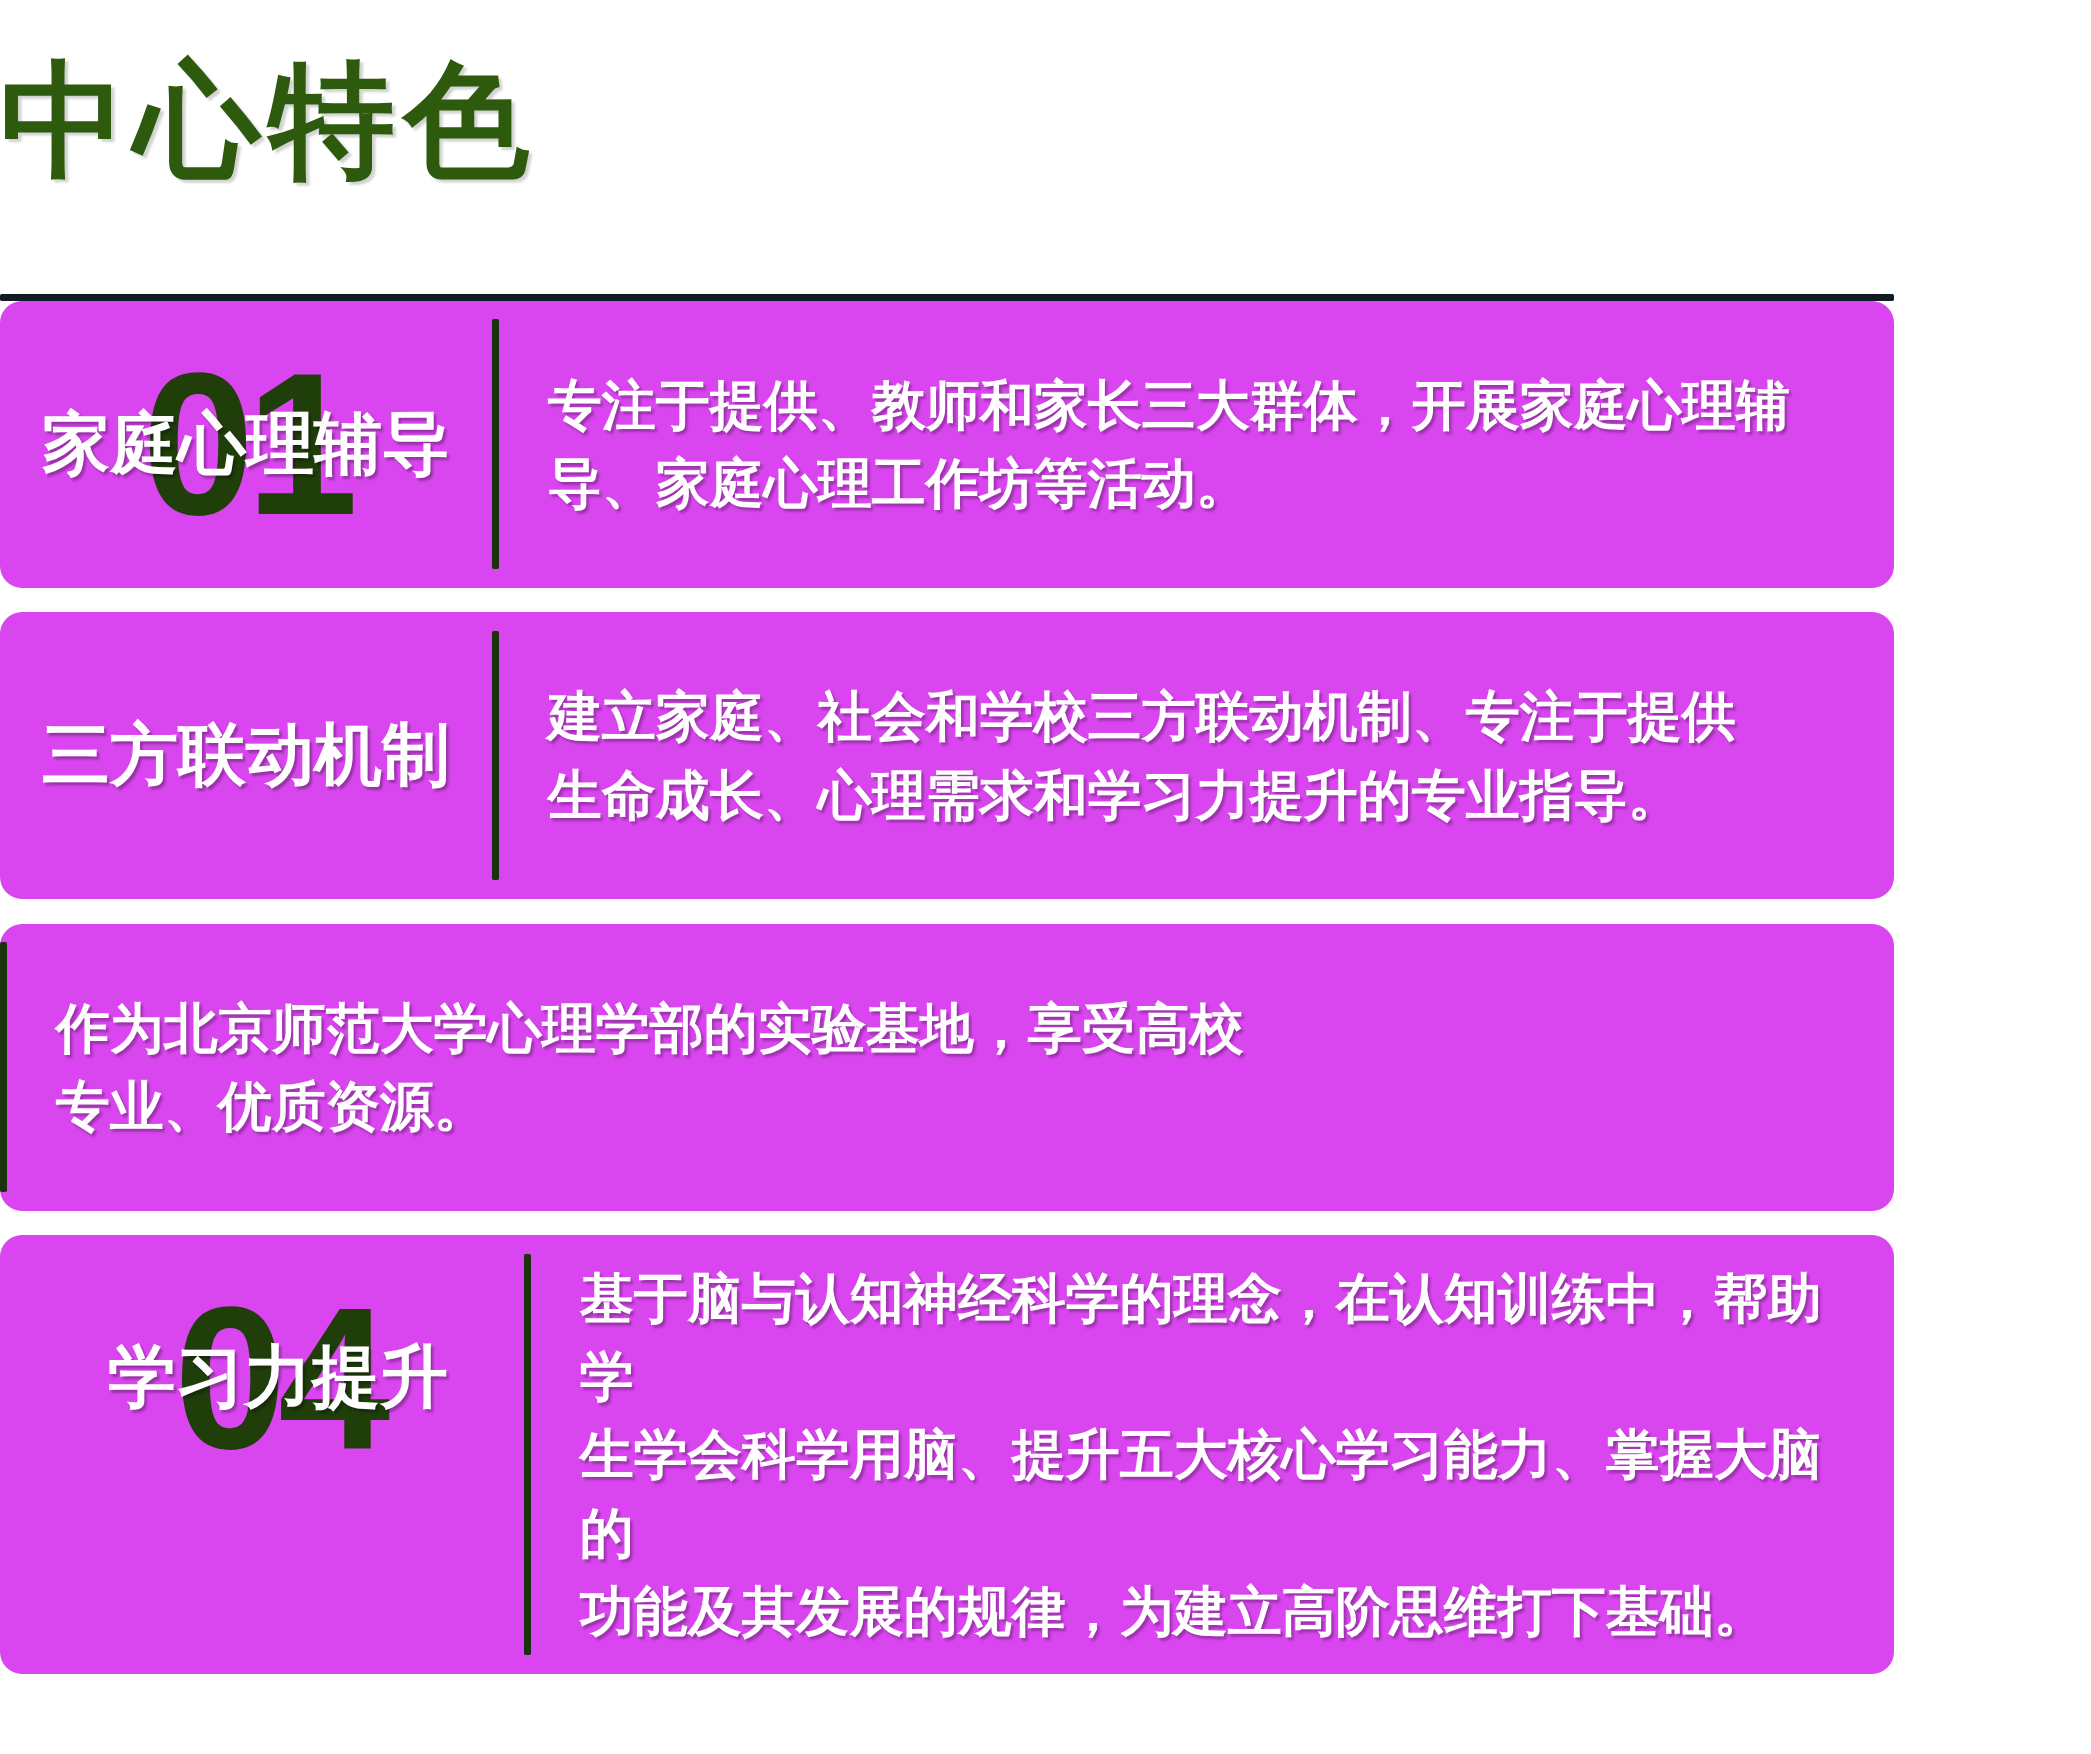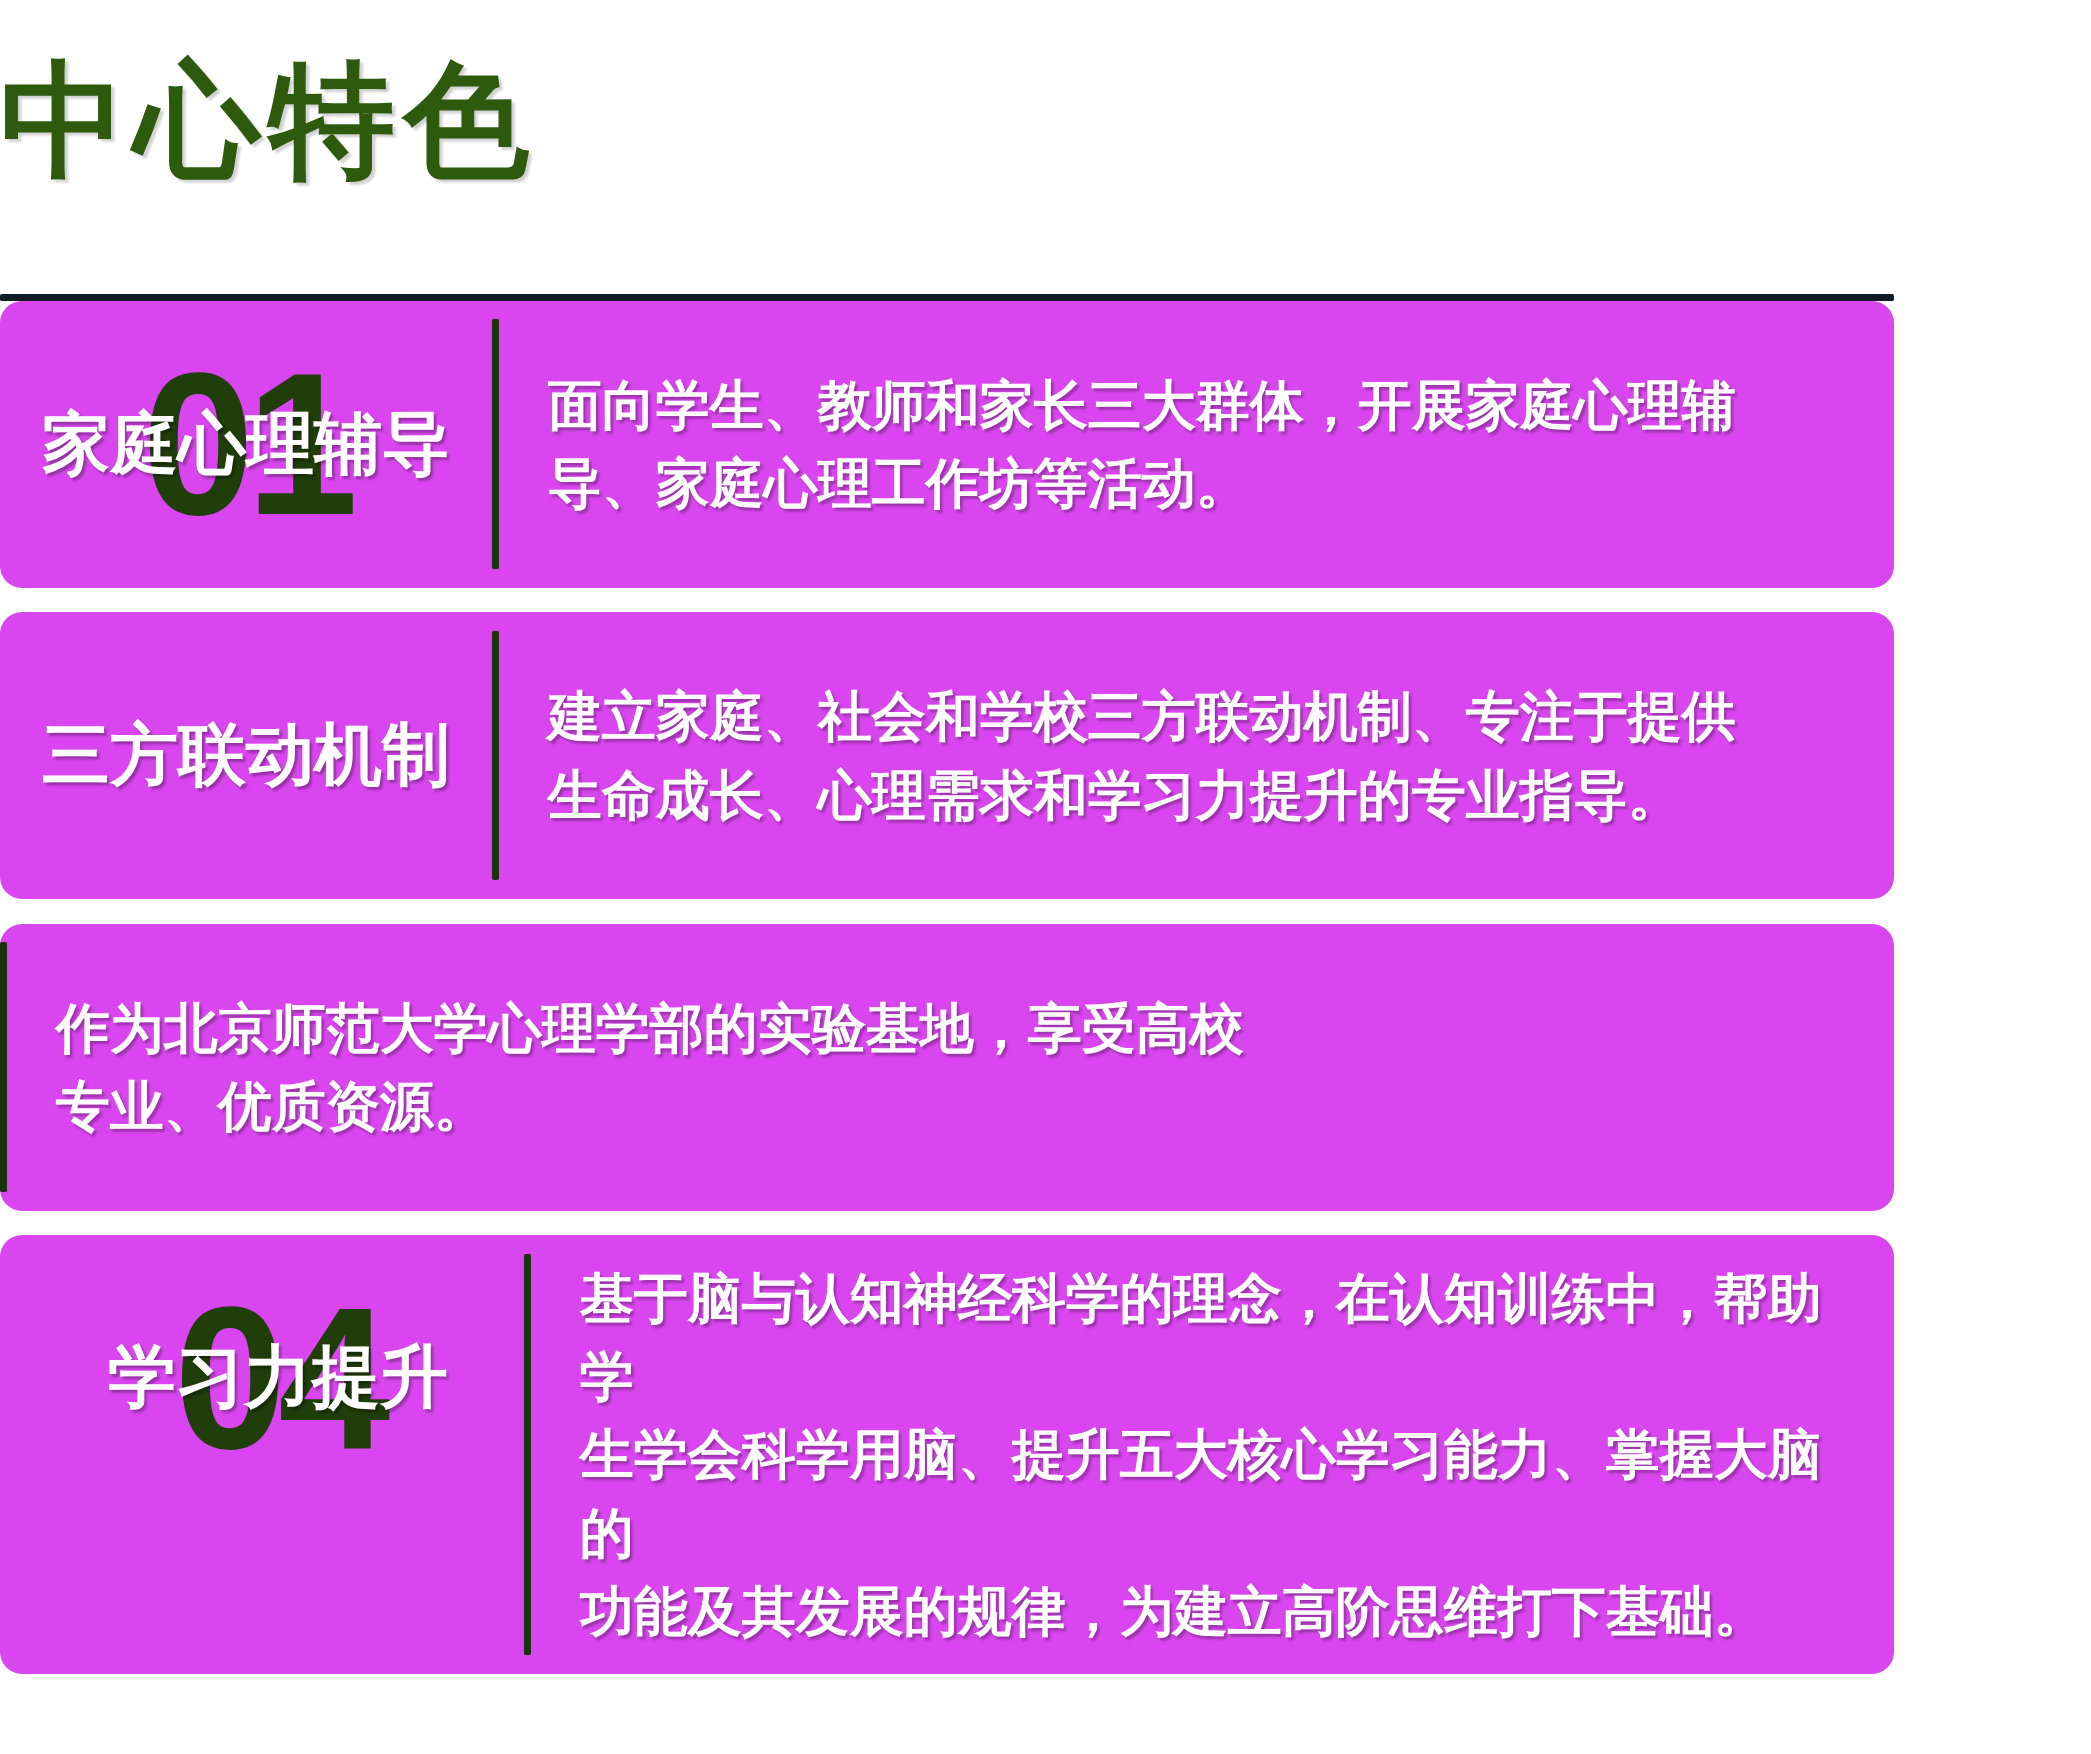--- a/index.html
+++ b/index.html
@@ -84,21 +84,21 @@
 
   <div class="card">
     <div class="card-left">
       <div class="badge">
         <span class="badge-num">01</span>
         <span class="badge-title">家庭心理辅导</span>
       </div>
     </div>
     <div class="card-divider"></div>
     <div class="card-right">
-      <div class="card-desc">面向学生、教师和家长三大群体，开展家庭心理辅
+      <div class="card-desc">专注于提供、教师和家长三大群体，开展家庭心理辅
 导、家庭心理工作坊等活动。</div>
     </div>
   </div>
 
   <div class="card">
     <div class="card-left">
       <div class="badge">
         <span class="badge-title">三方联动机制</span>
       </div>
     </div>

